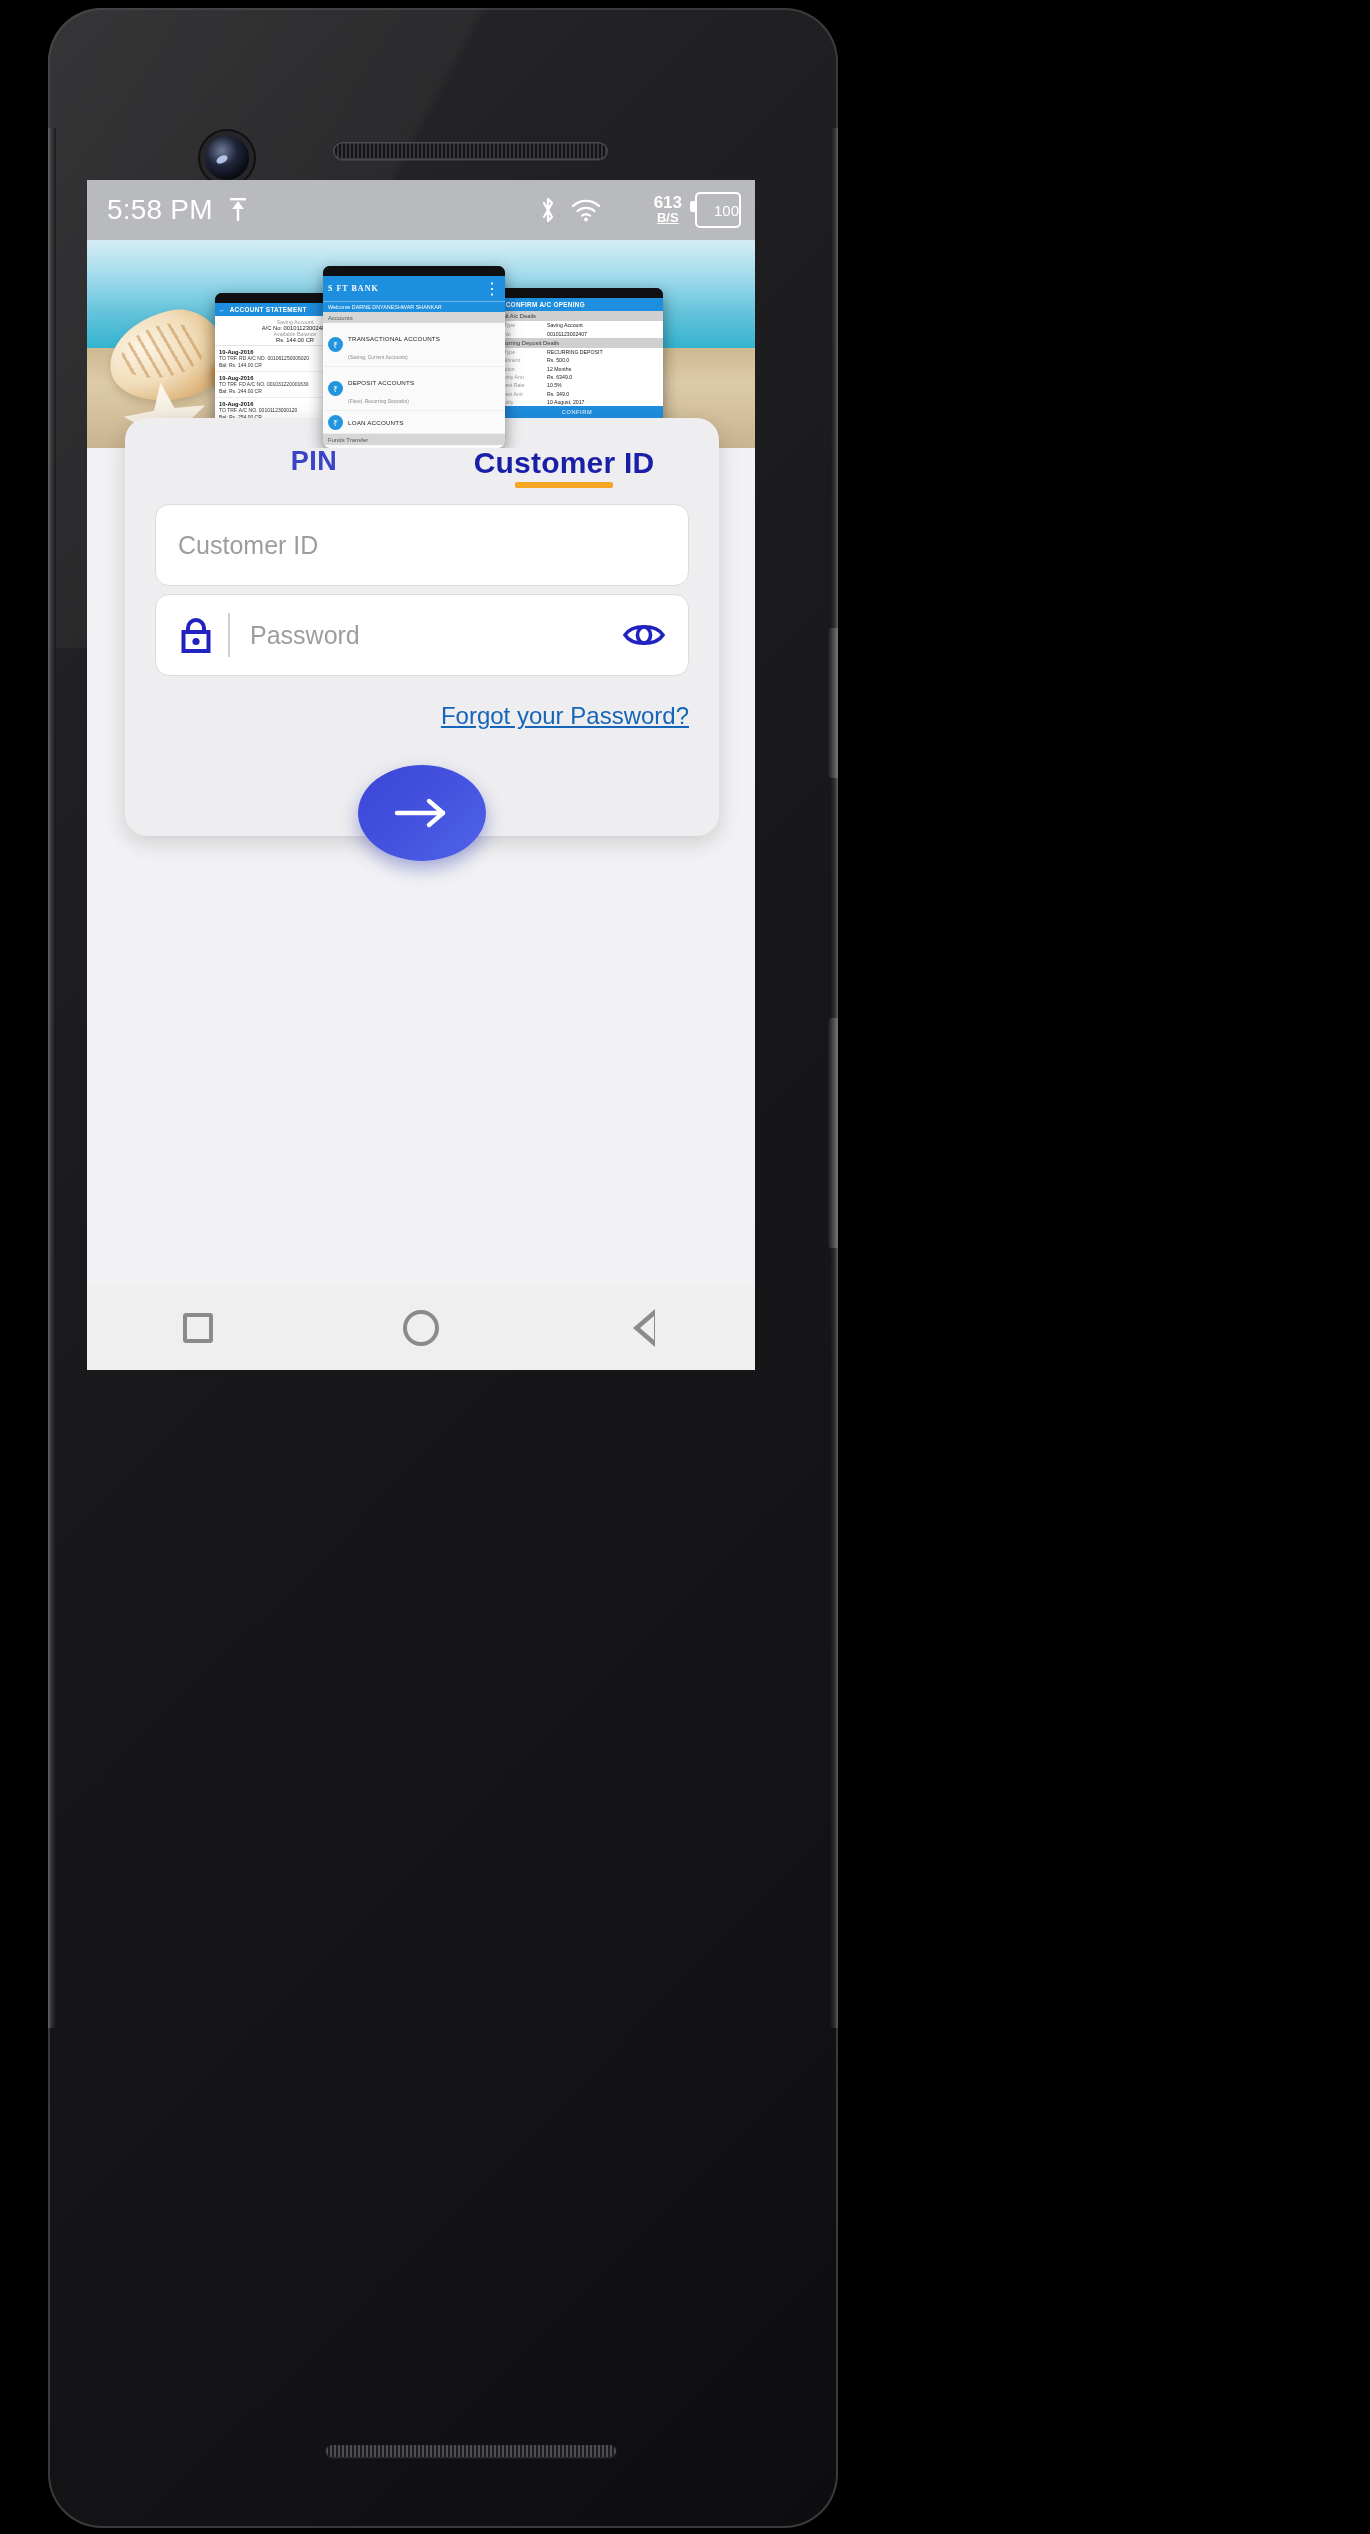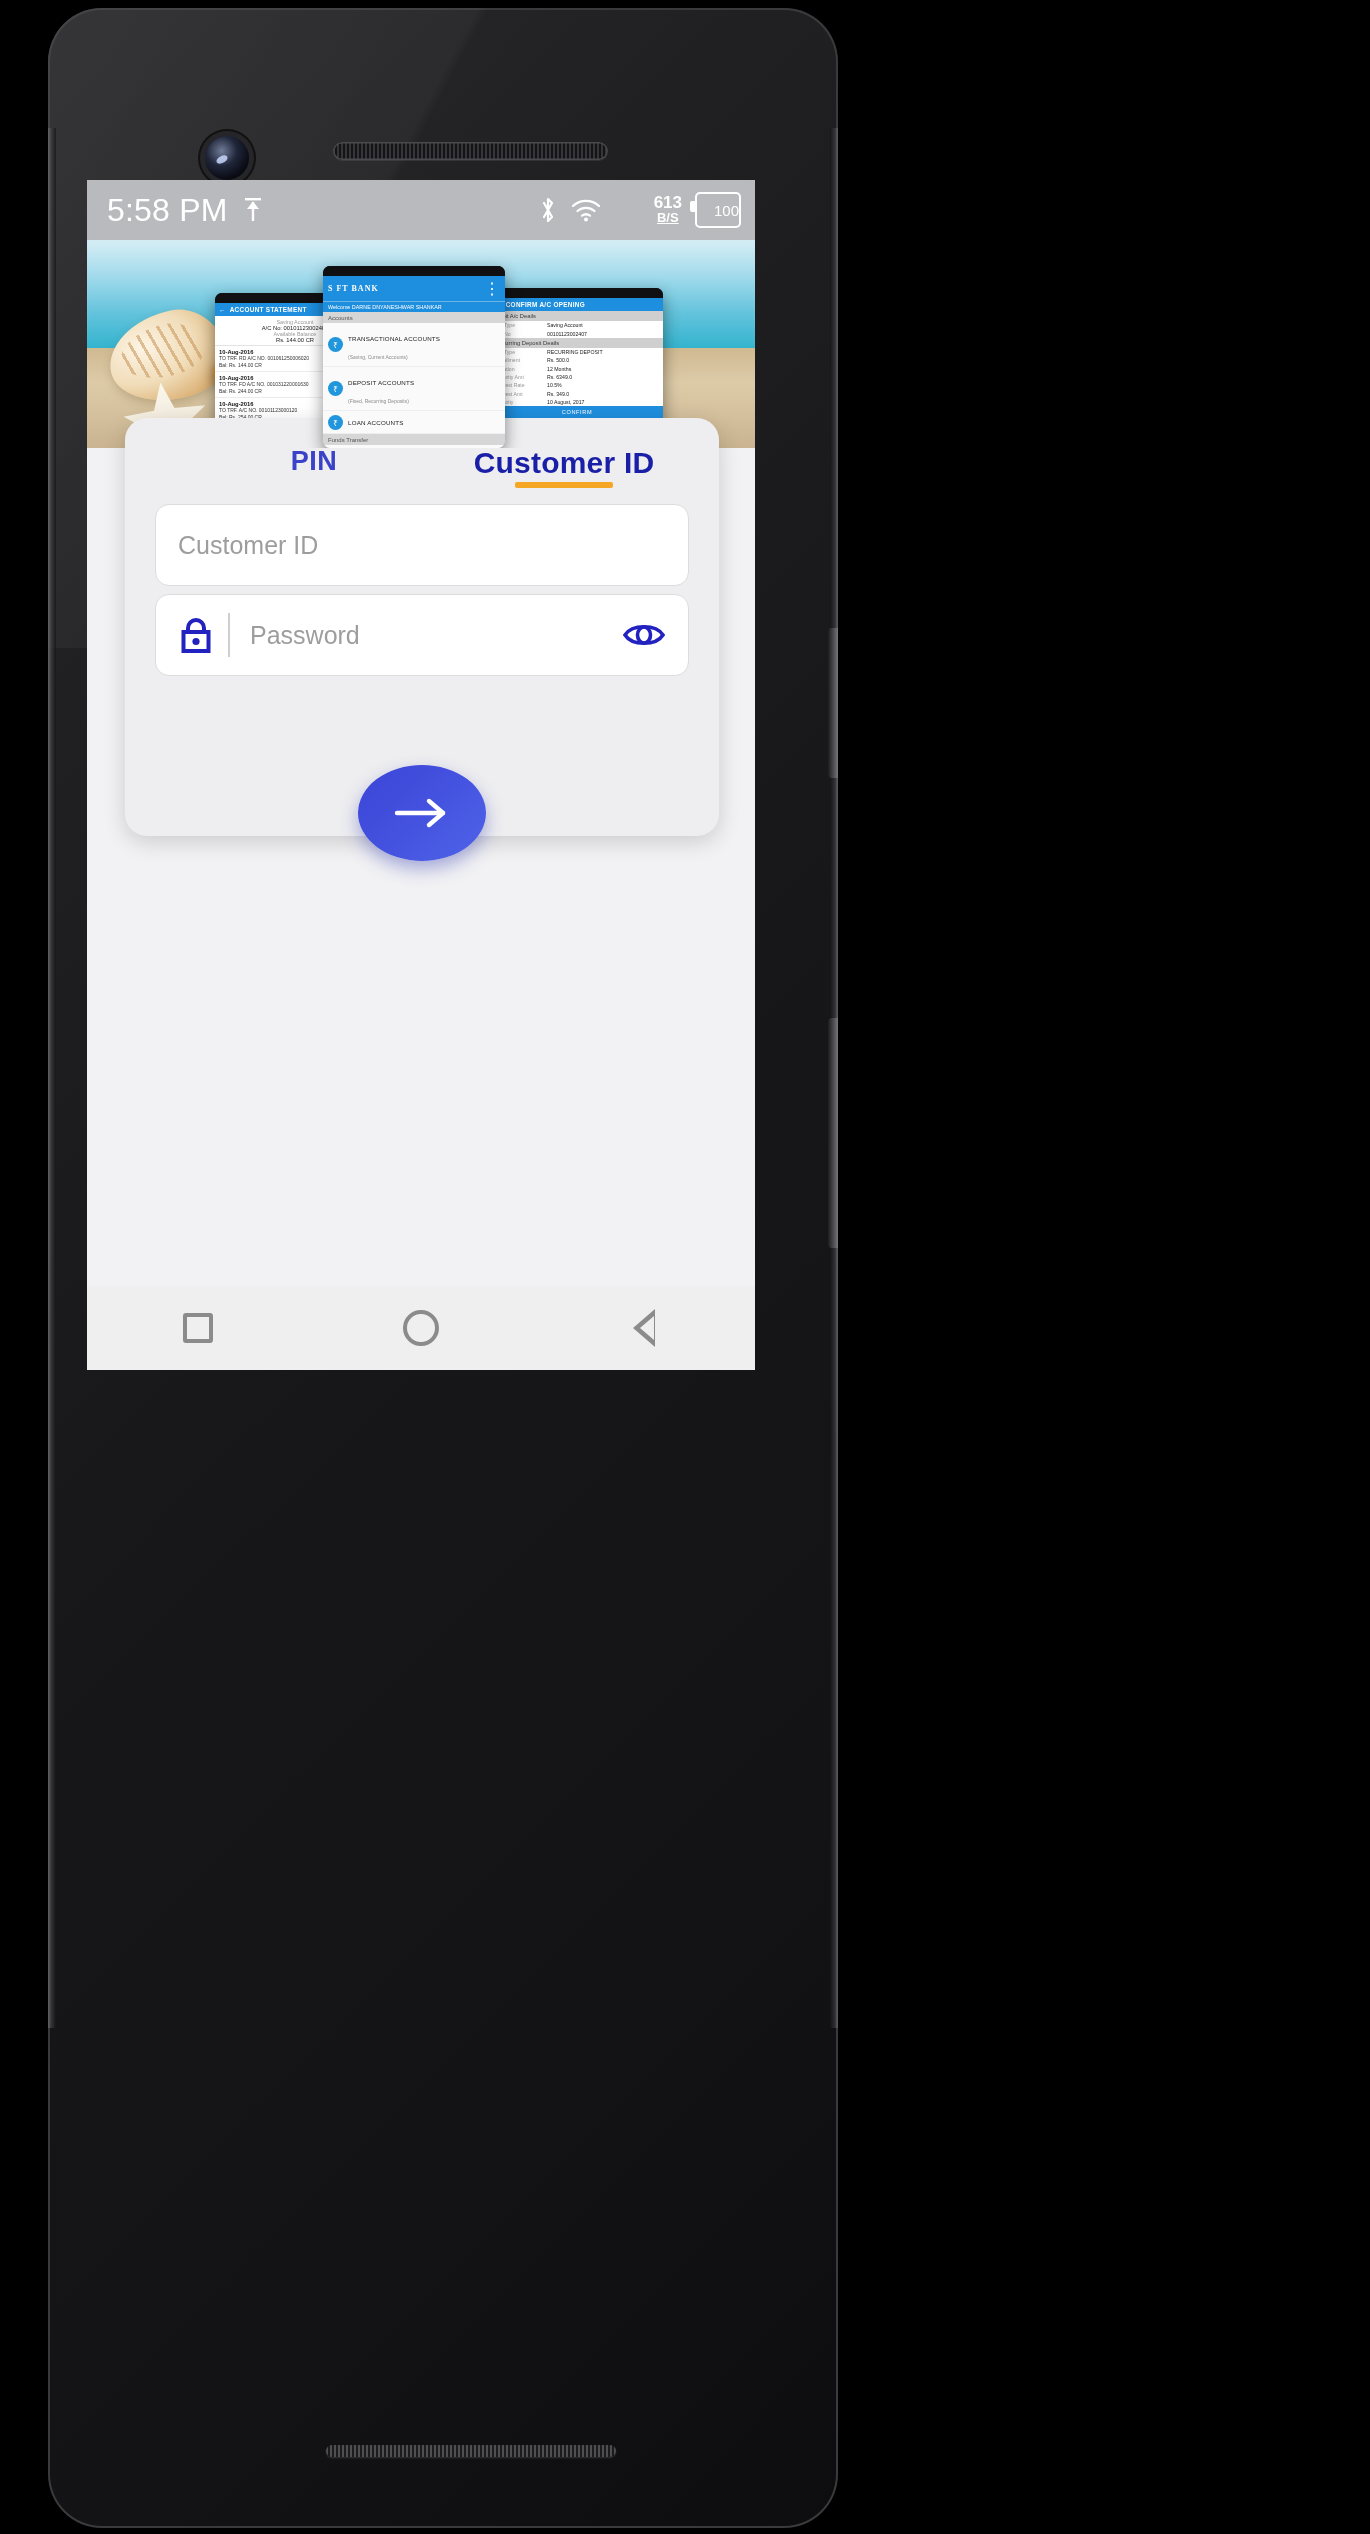--- a/index.html
+++ b/index.html
@@ -90,21 +90,21 @@
   .screen{ top:180px; height:1190px; }
 
   
   .statusbar{
     position:relative; height:60px; width:100%;
     background:#b9babd;
     display:flex; align-items:center; justify-content:space-between;
     padding:0 14px 0 20px;
   }
   .sb-left{ display:flex; align-items:center; gap:14px; }
-  .sb-time{ color:#fff; font-size:32px; letter-spacing:.2px; }
+  .sb-time{ color:#fff; font-size:28px; letter-spacing:.2px; }
   .sb-right{ display:flex; align-items:center; gap:13px; }
   .sb-speed{
     color:#fff; font-size:17px; font-weight:bold; line-height:.98;
     text-align:center;
     margin-left:40px;
   }
   .sb-speed small{ display:block; font-size:13px; font-weight:bold;text-decoration:underline; }
   .battery{
     width:46px; height:36px; border:2.5px solid #fff; border-radius:5px;
     display:flex; align-items:center; justify-content:flex-end;
@@ -460,20 +460,23 @@
             <circle cx="18" cy="26.5" r="3.6" fill="#2222c0"></circle>
           </svg>
           <div class="vdiv"></div>
           <span class="ph">Password</span>
           <svg class="eye" viewBox="0 0 44 30">
             <path d="M3 15 C10 4, 34 4, 41 15 C34 26, 10 26, 3 15 Z" fill="none" stroke="#2222c0" stroke-width="3.6"></path>
             <ellipse cx="22" cy="15" rx="6.5" ry="8" fill="none" stroke="#2222c0" stroke-width="3.6"></ellipse>
           </svg>
         </div>
 
+        <div class="forgot-wrap">
+          <span class="forgot">Forgot your Password?</span>
+        </div>
 
         <div class="fab">
           <svg width="58" height="34" viewBox="0 0 58 34">
             <line x1="4" y1="17" x2="50" y2="17" stroke="#fff" stroke-width="4.4" stroke-linecap="round"></line>
             <polyline points="36,5 50,17 36,29" fill="none" stroke="#fff" stroke-width="4.4" stroke-linecap="round" stroke-linejoin="round"></polyline>
           </svg>
         </div>
       </div>
 
       <div class="navbar">

